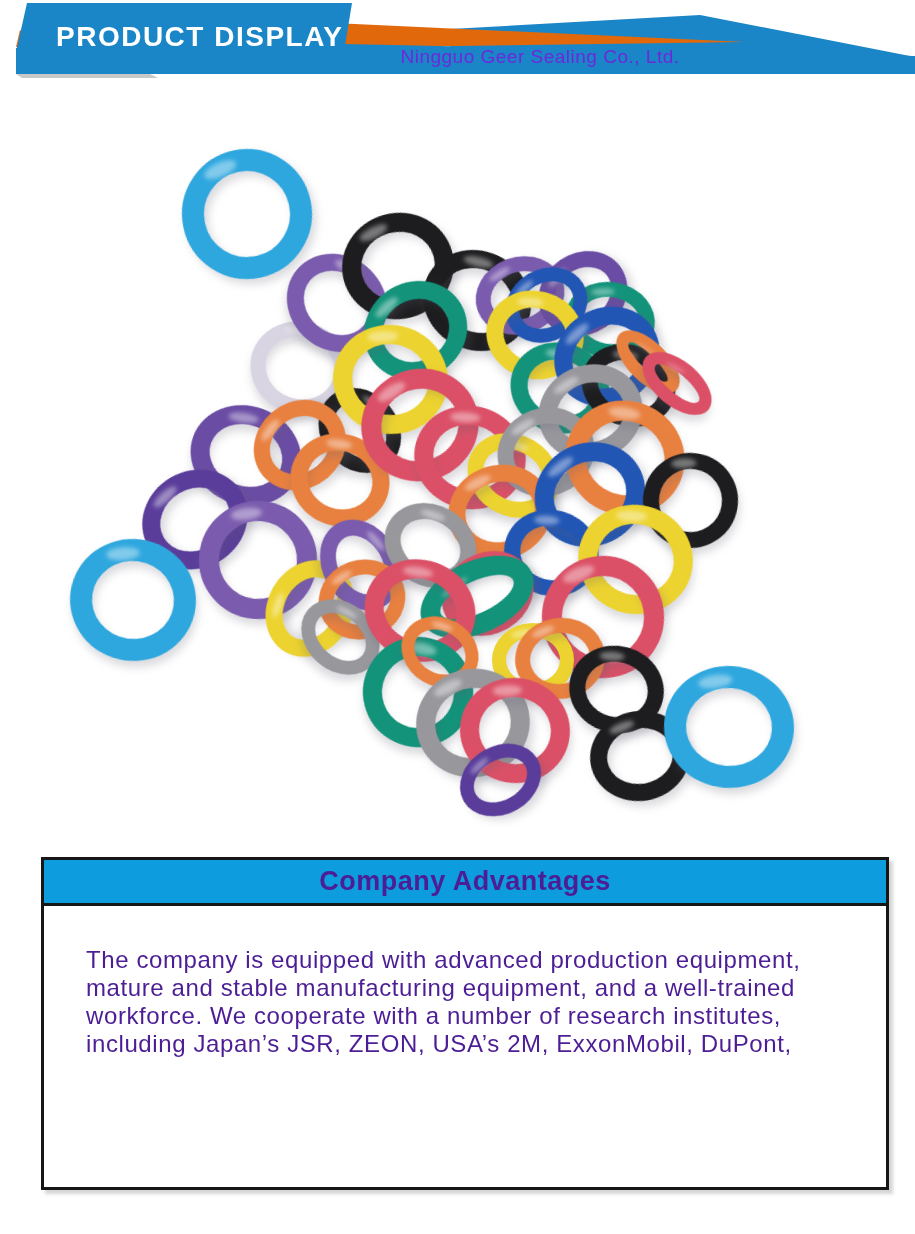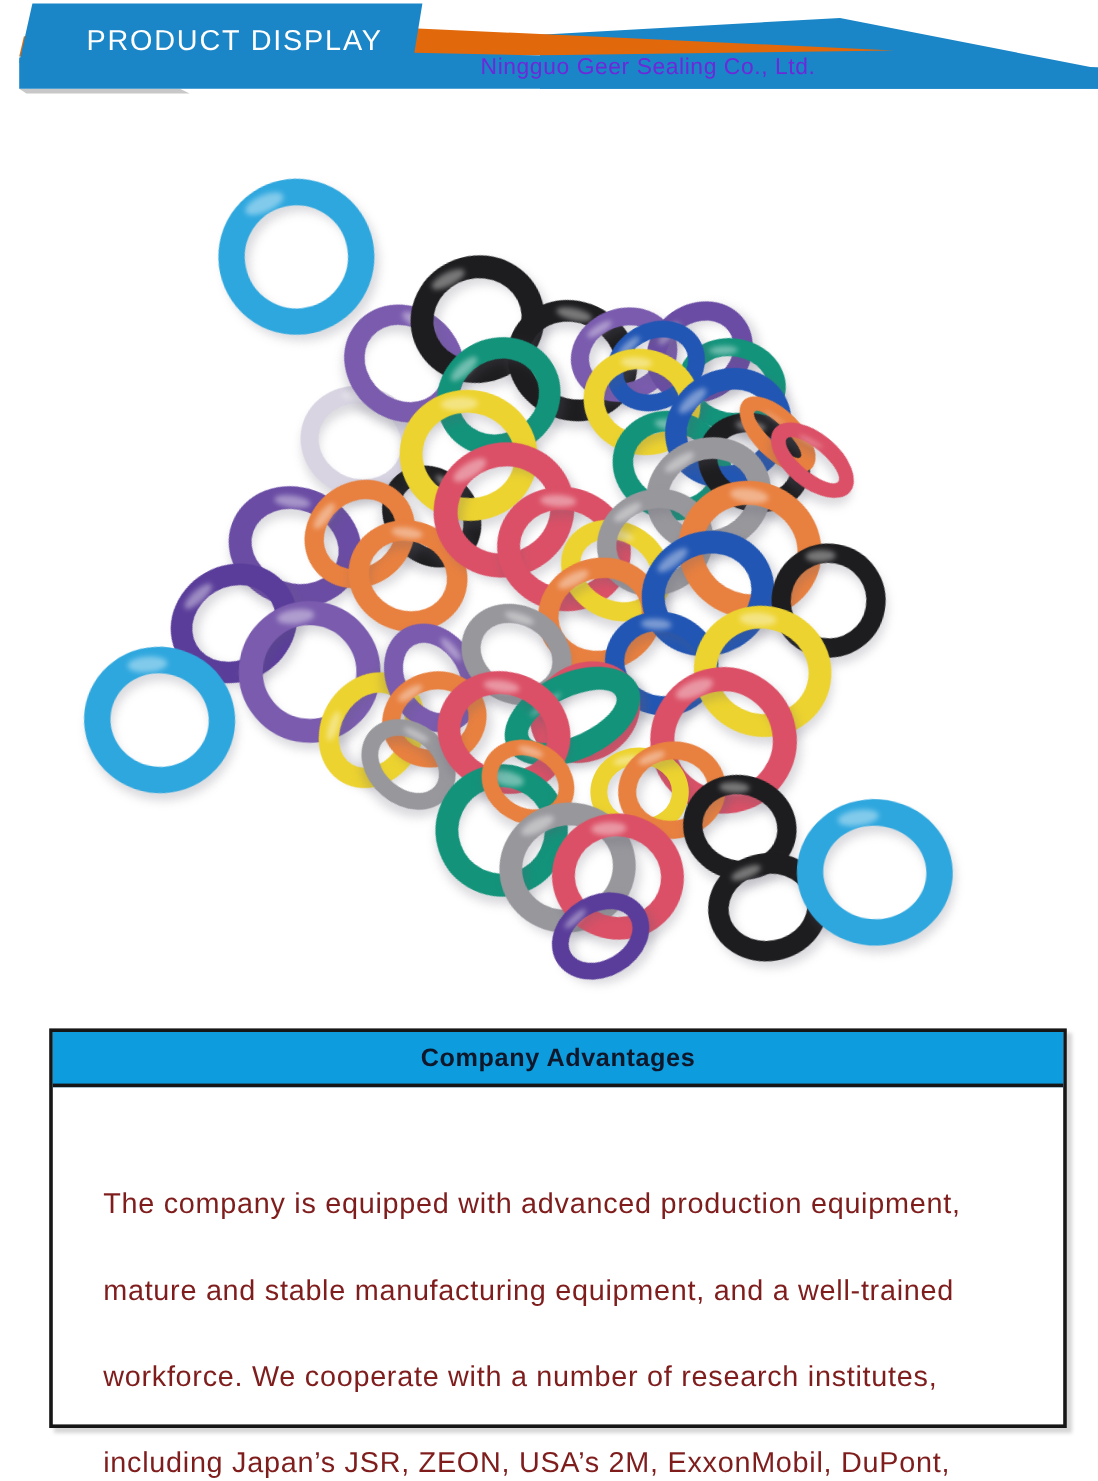--- a/index.html
+++ b/index.html
@@ -4,22 +4,22 @@
 <style>
   html,body{margin:0;padding:0;}
   body{
     width:915px;height:1234px;position:relative;background:#ffffff;
     font-family:"Liberation Sans", sans-serif;overflow:hidden;
   }
   
   .banner{position:absolute;left:0;top:0;width:915px;height:84px;}
   .banner svg{position:absolute;left:0;top:0;}
   .pd-title{
-    position:absolute;left:72px;top:21px;width:300px;
-    color:#ffffff;font-size:24px;font-weight:normal;letter-spacing:1.5px;
+    position:absolute;left:56px;top:21px;width:300px;
+    color:#ffffff;font-size:28px;font-weight:bold;letter-spacing:1.5px;
     white-space:nowrap;
   }
   .company-name{
     position:absolute;left:320px;top:46px;width:440px;text-align:center;
     color:#6d28d9;font-size:19px;letter-spacing:0.5px;white-space:nowrap;
   }
   
   .photo{
     position:absolute;left:38px;top:100px;width:840px;height:740px;
   }
@@ -37,29 +37,28 @@
   .adv-box{
     position:absolute;left:41px;top:857px;width:848px;height:333px;
     border:3px solid #161616;box-sizing:border-box;background:#ffffff;
     box-shadow:4px 4px 3px rgba(165,165,165,0.45);
   }
   .adv-header{
     height:43px;background:#0D9CDE;border-bottom:3px solid #161616;
     display:flex;align-items:center;justify-content:center;
   }
   .adv-header .adv-title{
-    color:#0f172a;font-size:21px;font-weight:bold;letter-spacing:0.5px;
+    color:#4c1d95;font-size:27px;font-weight:bold;letter-spacing:0.5px;
   }
   .adv-body{
     padding:40px 20px 0 42px;
   }
   .adv-line{
-    font-size:24px;line-height:28px;color:#7f1d1d;letter-spacing:0.6px;
+    font-size:24px;line-height:28px;color:#4c1d95;letter-spacing:0.6px;
     white-space:nowrap;
-    margin-top:44px;
   }
 </style>
 </head>
 <body>
 
 <div class="banner">
   <svg width="915" height="84" viewBox="0 0 915 84">
 
     <polygon points="450,29 700,15 915,57 915,74 450,74" fill="#1B86C7"></polygon>
 

